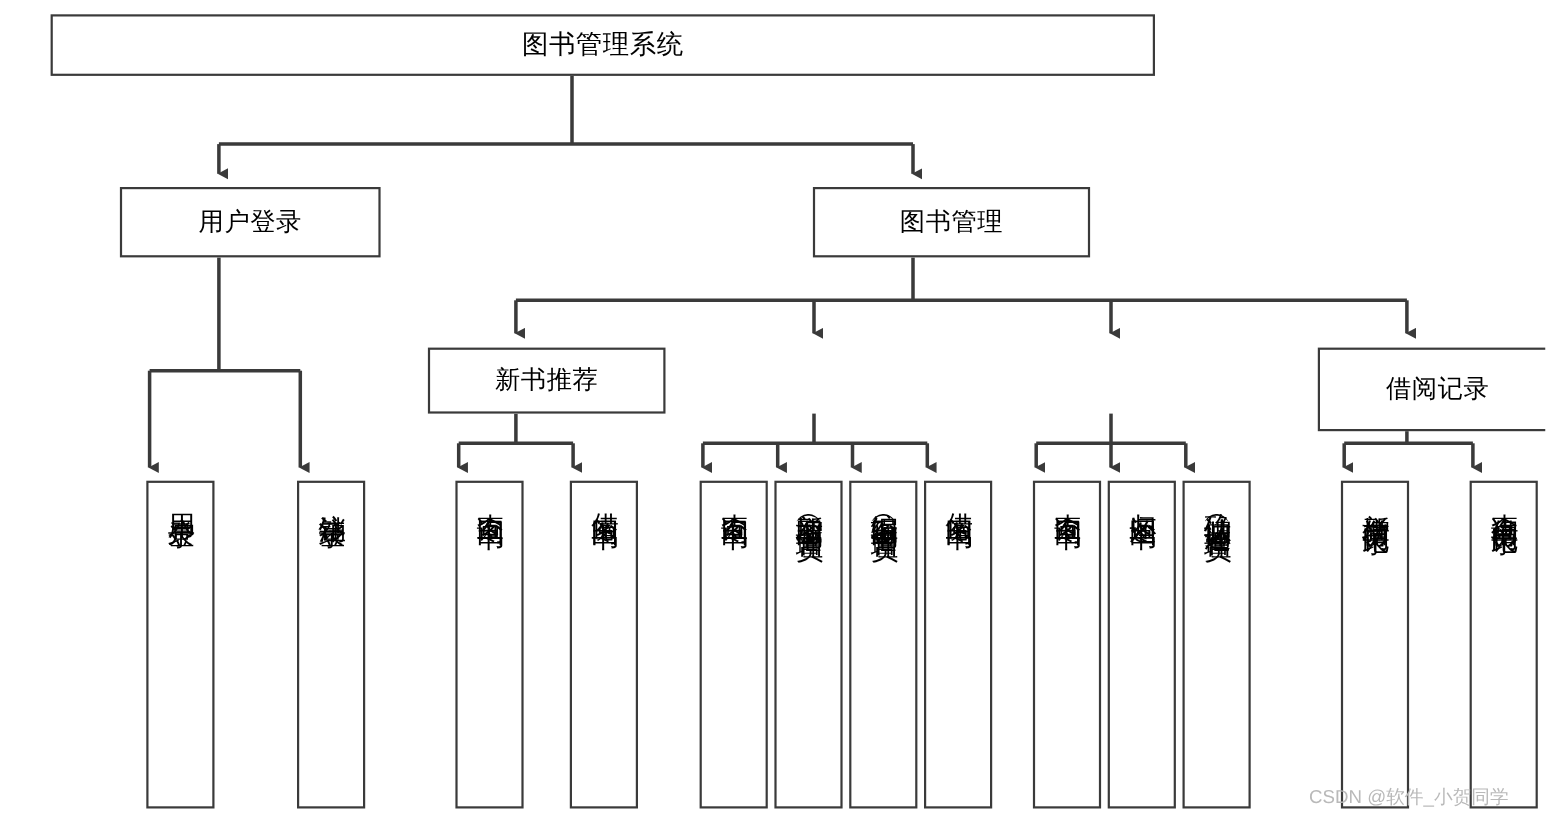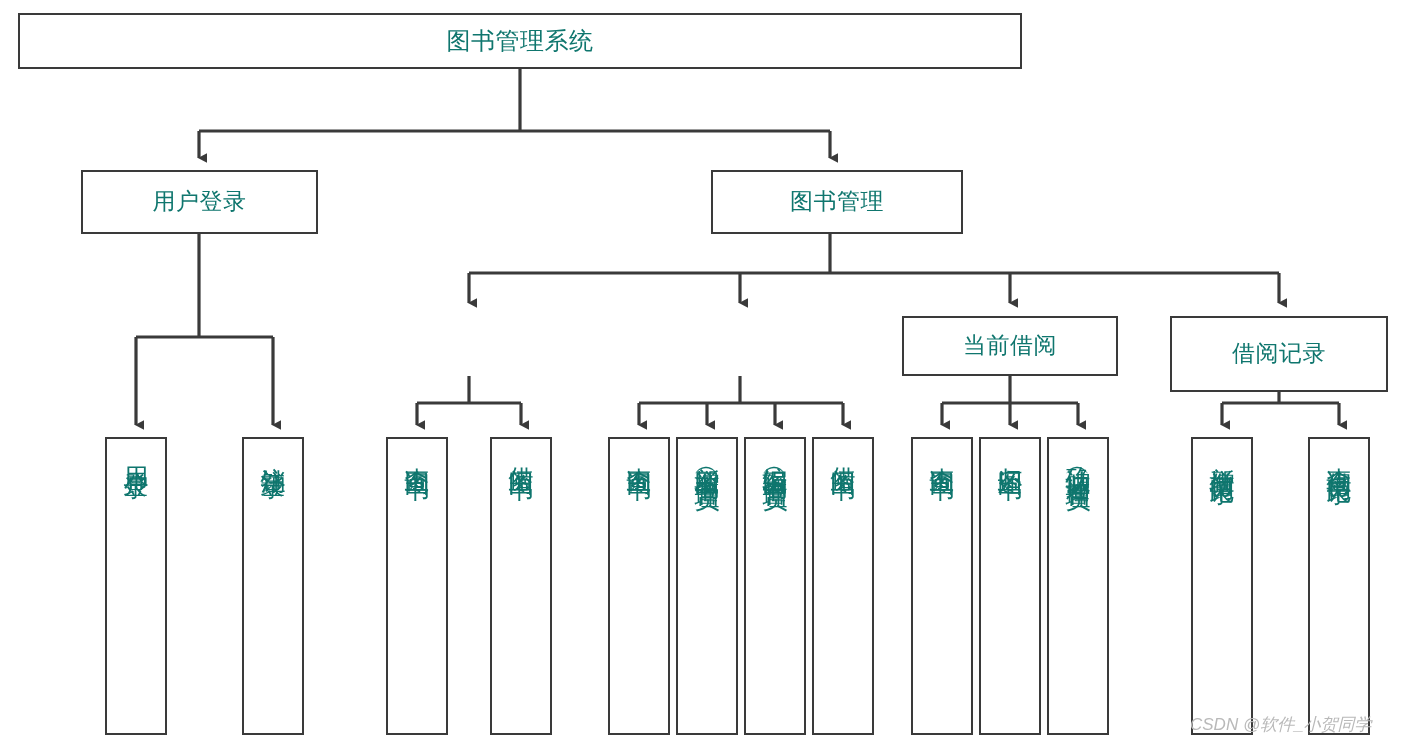--- a/index.html
+++ b/index.html
@@ -26,22 +26,23 @@
     pointer-events: none;
   }
   .node {
     position: absolute;
     box-sizing: border-box;
     background: #ffffff;
     border: 2px solid #3a3a3a;
     display: flex;
     align-items: center;
     justify-content: center;
-    color: #0f766e;
+    color: #000000;
     z-index: 2;
+    margin-left: 28px;
   }
   .node .label {
     display: block;
     text-align: center;
     line-height: 1.18;
     letter-spacing: 0.5px;
   }
   .node.horiz .label {
     writing-mode: horizontal-tb;
     font-size: 23px;
@@ -61,21 +62,20 @@
     letter-spacing: 3px;
   }
   .watermark {
     position: absolute;
     left: 1190px;
     top: 713px;
     font-size: 17px;
     color: #b9b9b9;
     white-space: nowrap;
     z-index: 5;
-    font-style: italic;
   }
 </style>
 </head>
 <body>
 
 <div id="canvas">
 
   <svg class="edges" viewBox="0 0 1405 747">
     <defs>
       <marker id="arrow" markerWidth="11" markerHeight="11" refX="5" refY="8.4" orient="auto" markerUnits="userSpaceOnUse">
@@ -130,22 +130,22 @@
     <span class="label">图书管理系统</span>
   </div>
 
   <div class="node horiz" style="left:81px; top:170px; width:237px; height:64px;">
     <span class="label">用户登录</span>
   </div>
   <div class="node horiz" style="left:711px; top:170px; width:252px; height:64px;">
     <span class="label">图书管理</span>
   </div>
 
-  <div class="node horiz" style="left:902px; top:316px; width:216px; height:60px;">
-    <span class="label">当前借阅</span>
+  <div class="node horiz" style="left:361px; top:316px; width:216px; height:60px;">
+    <span class="label">新书推荐</span>
   </div>
   <div class="node horiz" style="left:1170px; top:316px; width:218px; height:76px;">
     <span class="label">借阅记录</span>
   </div>
 
   <div class="node vert" style="left:105px; top:437px; width:62px; height:298px;">
     <span class="label">用户登录</span>
   </div>
   <div class="node vert" style="left:242px; top:437px; width:62px; height:298px;">
     <span class="label">注销登录</span>

